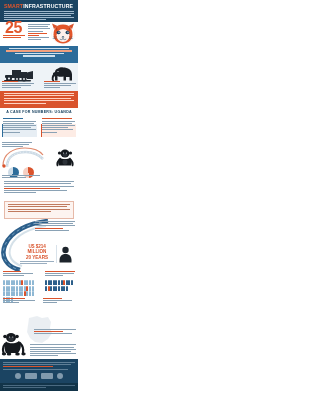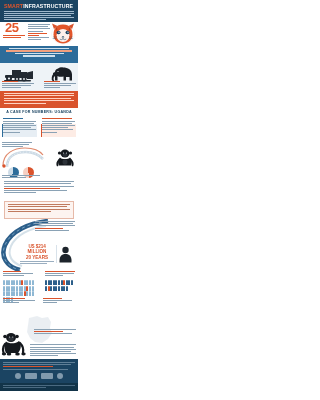--- a/index.html
+++ b/index.html
@@ -26,21 +26,21 @@
   }
   .hdr-title .s{color:#e2562b;}
   .hdr-title .i{color:#ffffff;}
   .hdr-sub{position:absolute;left:4px;right:4px;top:11px;}
   .hdr-sub .tl{height:1px;margin-bottom:1px;}
 
   
   .statwrap{position:relative;height:24px;background:#ffffff;}
   .big25{
     position:absolute;left:5px;top:0;
-    font-size:13px;font-weight:bold;color:#e2562b;line-height:12px;
+    font-size:16px;font-weight:bold;color:#e2562b;line-height:12px;
     letter-spacing:-.4px;
   }
   .big25sub{position:absolute;left:3px;top:13px;width:22px;}
   .big25sub .tl{height:1.2px;background:#e2562b;margin-bottom:1px;}
   .statmid{position:absolute;left:28px;top:2px;width:22px;}
   .statmid .tl{height:1px;background:#8aa2b5;margin-bottom:1.2px;}
   .statmid .tl.hi{background:#e2562b;}
 
   
   .jag{position:absolute;right:2px;top:0px;width:26px;height:23px;}

